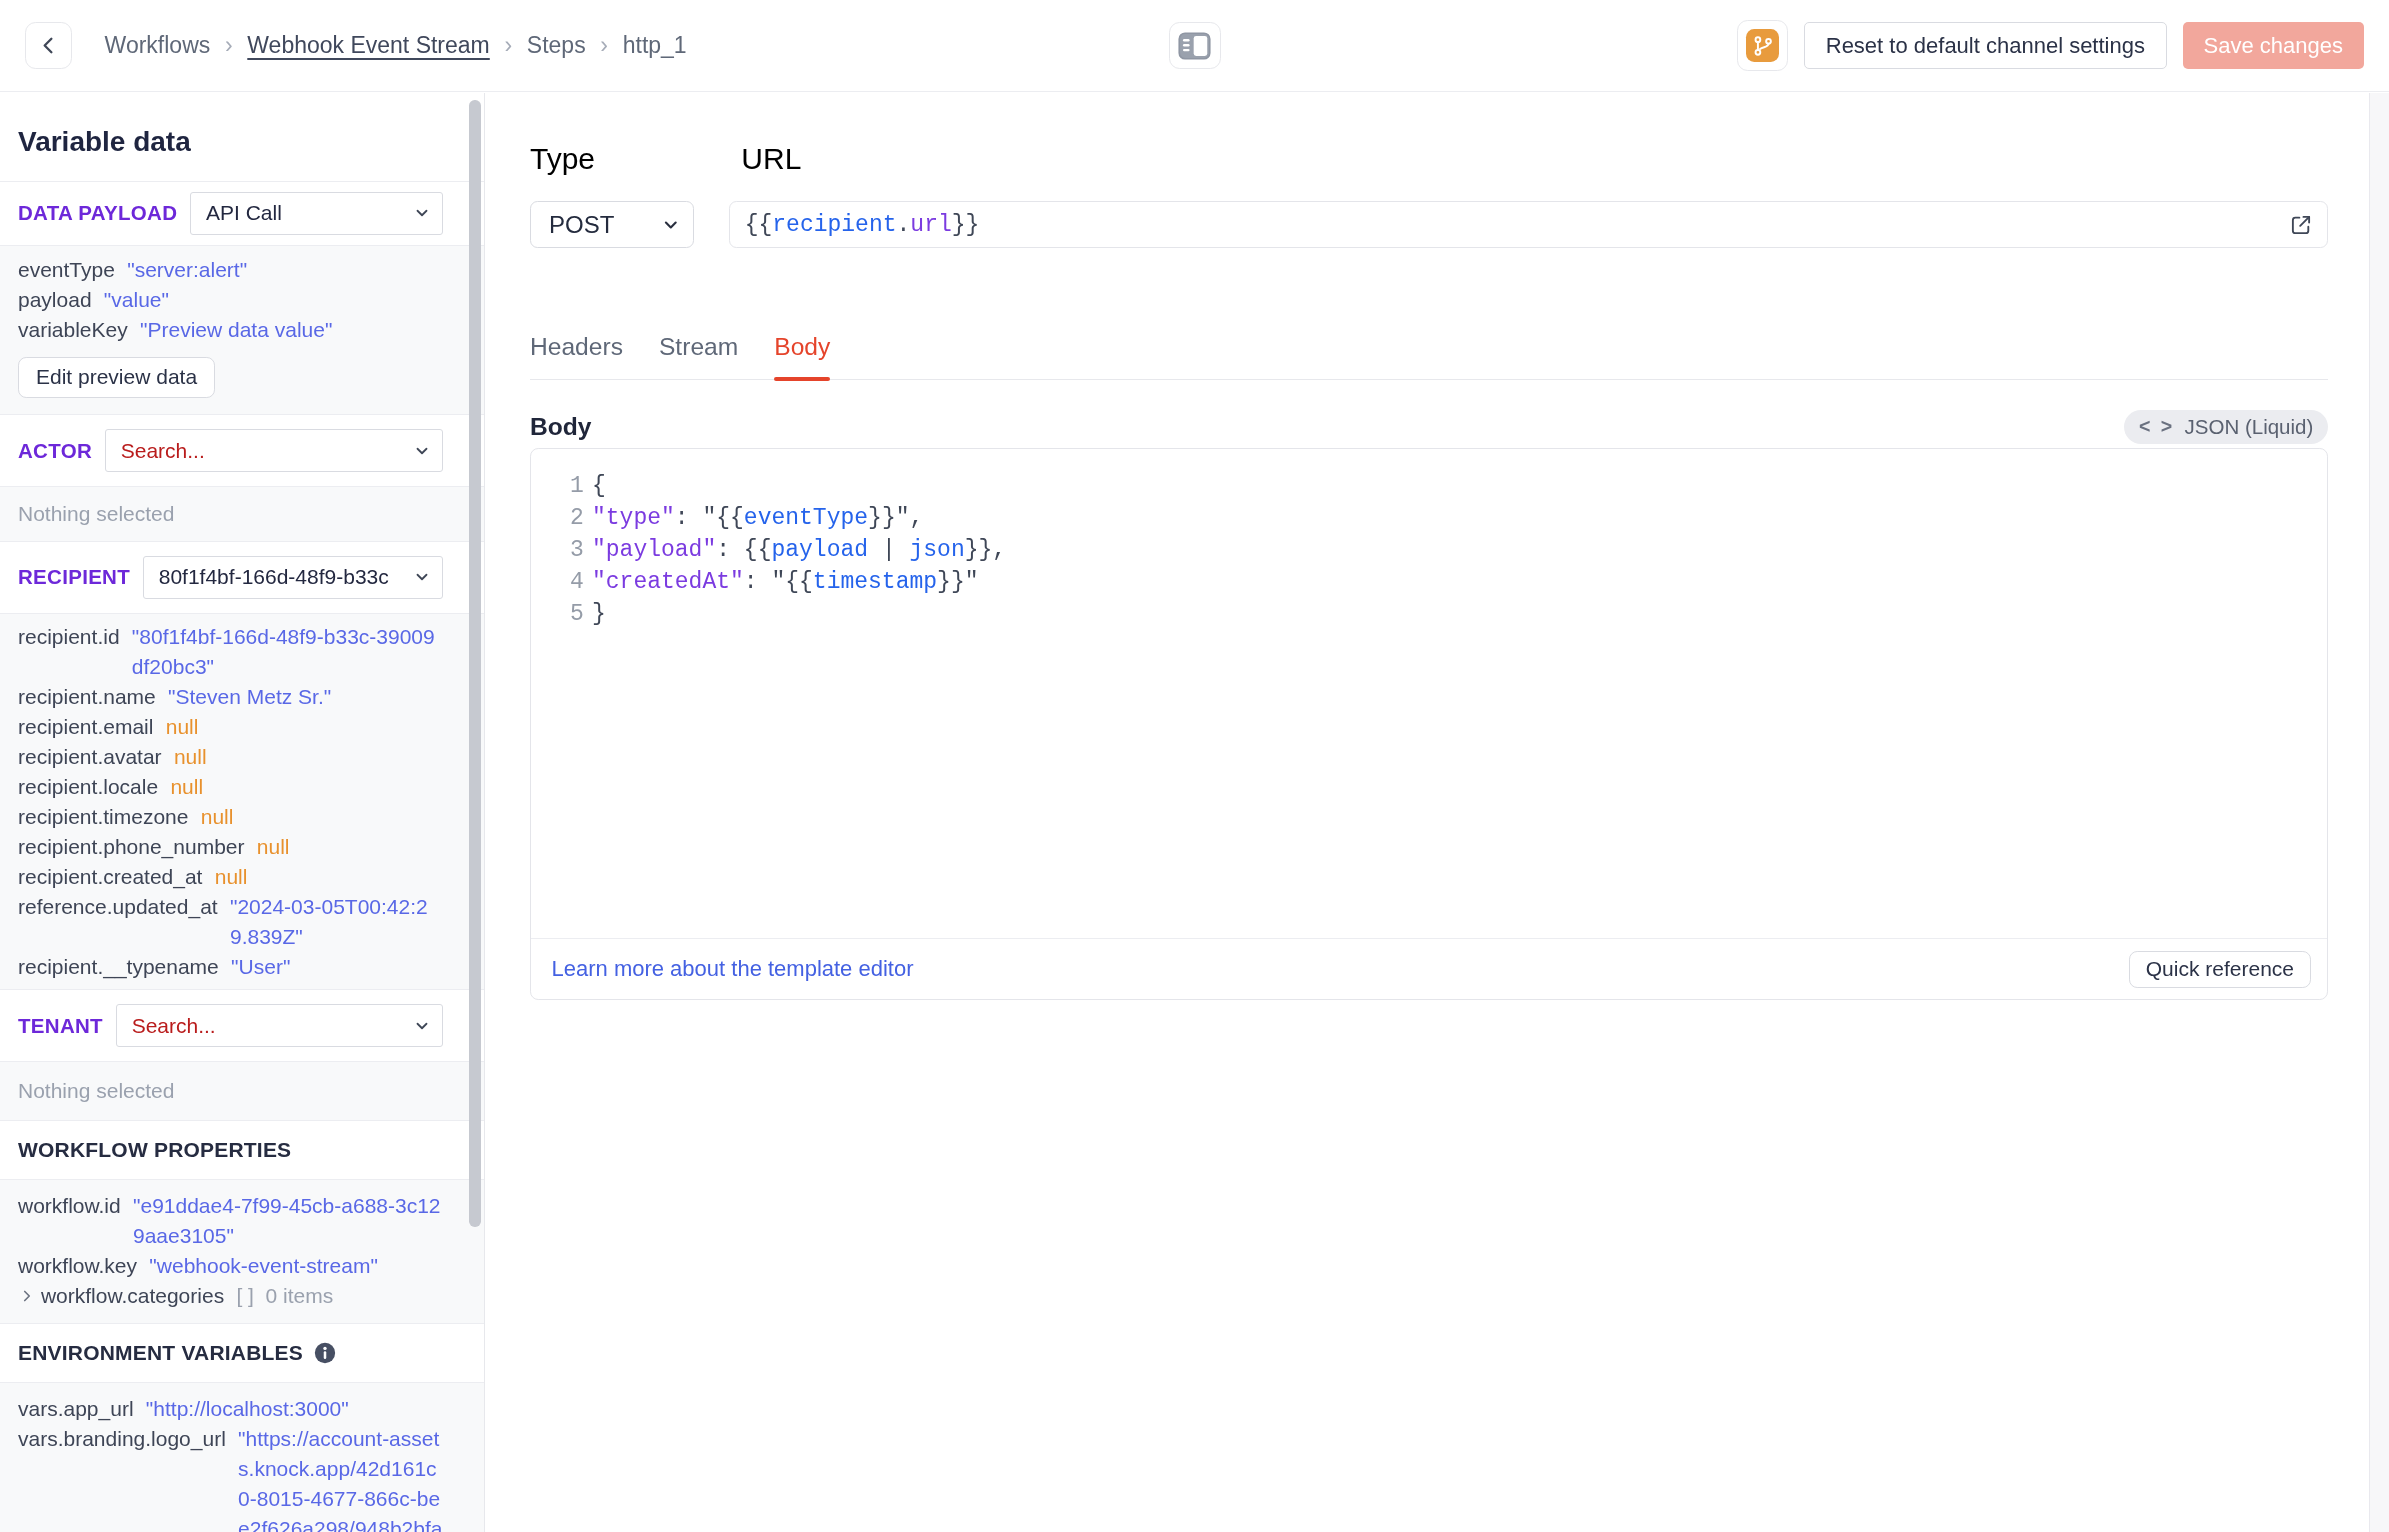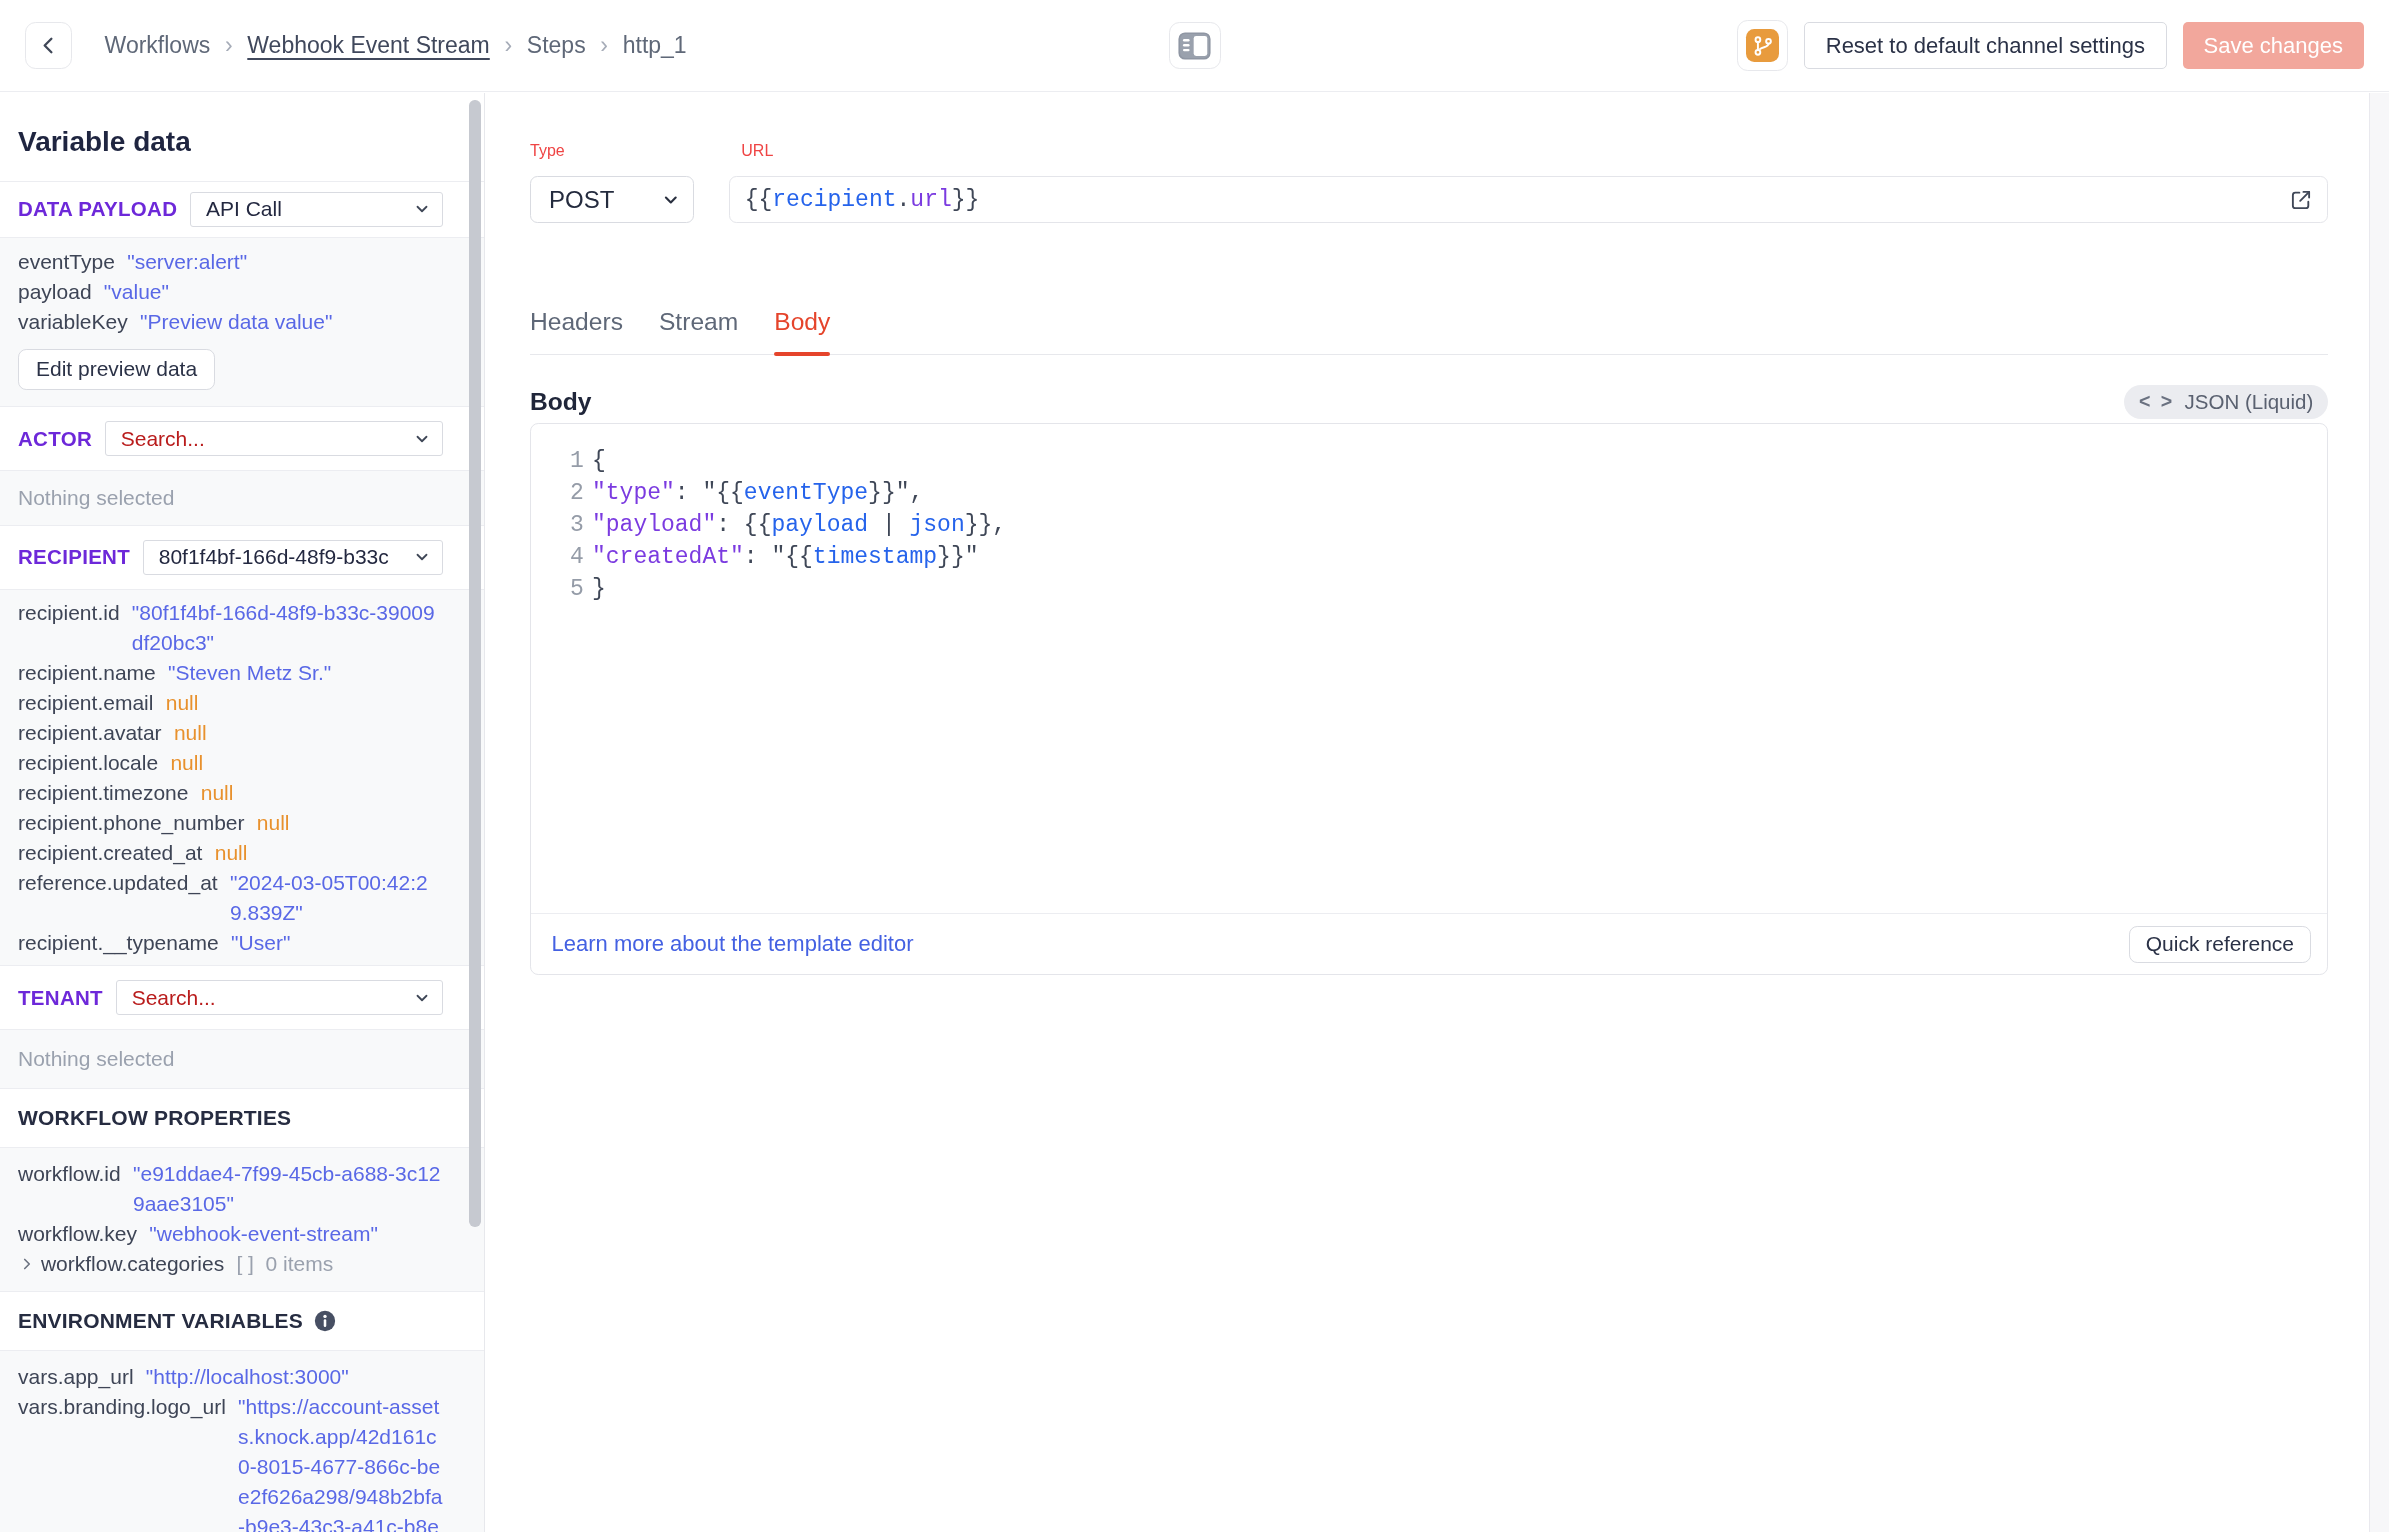--- a/index.html
+++ b/index.html
@@ -26,21 +26,21 @@
              font-family:"Liberation Sans", sans-serif; white-space:nowrap; }
   .save-btn { border:none; background:#F2A79C; color:#fff; }
 
   
   .sidebar { position:absolute; top:93px; left:0; width:485px; bottom:0; background:#fff;
              border-right:1.6px solid #E7E8EC; overflow:hidden; }
   .sb-title { padding:33px 18px 23px; font-size:28px; font-weight:600; color:#1F2540; border-bottom:1.6px solid #ECEDF1; }
   .sb-row { display:flex; align-items:center; padding:9.8px 41px 9.8px 18px; border-bottom:1.6px solid #ECEDF1; background:#fff; }
   .sb-row.tall { padding-top:14px; padding-bottom:14px; }
   .sb-label { font-size:20.5px; font-weight:600; color:#6d28d9; letter-spacing:0.3px; margin-right:13px; flex:none; }
-  .sb-select { flex:1; height:35px; border:1.6px solid #D9DBE1; border-radius:3px; background:#fff; position:relative;
+  .sb-select { flex:1; height:43px; border:1.6px solid #D9DBE1; border-radius:3px; background:#fff; position:relative;
                display:flex; align-items:center; padding:0 38px 0 14.7px; font-size:21px; color:#232840; cursor:pointer;
                overflow:hidden; white-space:nowrap; }
   .sb-select .ph { color:#b91c1c; }
   .sb-select .chev { position:absolute; right:10.6px; top:50%; transform:translateY(-50%); display:flex; }
   .sb-gray { background:#F8F9FA; border-bottom:1.6px solid #ECEDF1; padding:9.8px 41px 16.4px 18px; }
   .sb-empty { background:#F8F9FA; border-bottom:1.6px solid #ECEDF1; padding:14.7px 18px; font-size:21px; color:#9AA1AE; }
   .sb-header { padding:17px 18px; font-size:21px; font-weight:600; color:#262C41; letter-spacing:0.2px;
                border-bottom:1.6px solid #ECEDF1; display:flex; align-items:center; gap:10.6px; }
   .kv { display:flex; align-items:flex-start; font-size:21px; line-height:30px; }
   .kv .k { color:#3E4556; margin-right:12.3px; flex:none; }
@@ -51,21 +51,21 @@
   .kv .chev-r { margin:5.7px 4.9px 0 0; flex:none; display:flex; }
   .edit-btn { margin-top:11.5px; height:41px; padding:0 17px; border:1.6px solid #D9DBE1; border-radius:8.2px; background:#fff;
               font-size:21px; font-weight:500; color:#2B3247; font-family:"Liberation Sans", sans-serif; cursor:pointer; }
   .info-dot { width:22px; height:22px; flex:none; }
   .sb-scrollbar { position:absolute; top:6.5px; right:3.3px; width:11.5px; height:1127px; border-radius:5.7px; background:#C6C9D0; }
 
   
   .main { position:absolute; left:486px; top:93px; right:0; bottom:0; background:#fff; padding:49px 61px 0 44px; overflow:hidden; }
   .right-strip { position:absolute; top:93px; right:0; bottom:0; width:20.5px; background:#F7F7F9; border-left:0.8px solid #E9E9EE; }
   .req-row { display:flex; gap:35px; }
-  .fld-label { display:block; font-size:16px; color:#ef4444; margin-bottom:16px; }
+  .fld-label { display:block; font-size:30px; color:#000000; margin-bottom:25px; }
   .type-block { width:164px; flex:none; }
   .method-select { height:47px; border:1.6px solid #D9DBE1; border-radius:7.4px; background:#fff; position:relative;
                    display:flex; align-items:center; padding:0 38px 0 18px; font-size:24px; font-weight:500; color:#242B3E; cursor:pointer; }
   .method-select .chev { position:absolute; right:12.3px; top:50%; transform:translateY(-50%); display:flex; }
   .url-block { flex:1; }
   .url-input { height:47px; border:1.6px solid #E4E5EA; border-radius:7.4px; background:#fff; display:flex; align-items:center;
                padding:0 13px 0 14.7px; font-family:"Liberation Mono","DejaVu Sans Mono",monospace; font-size:23px; }
   .url-ext { margin-left:auto; display:flex; cursor:pointer; }
 
   .tabs { margin-top:85px; display:flex; gap:36px; border-bottom:1.6px solid #E7E8EC; }

